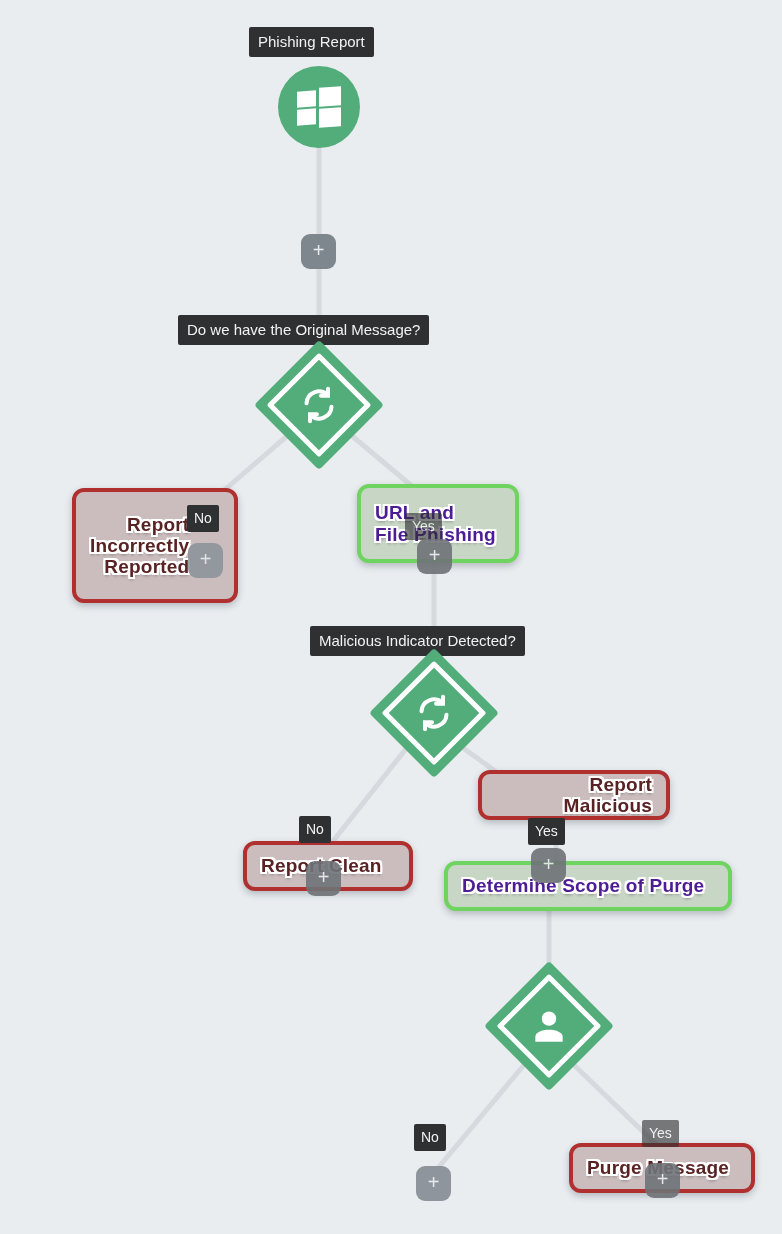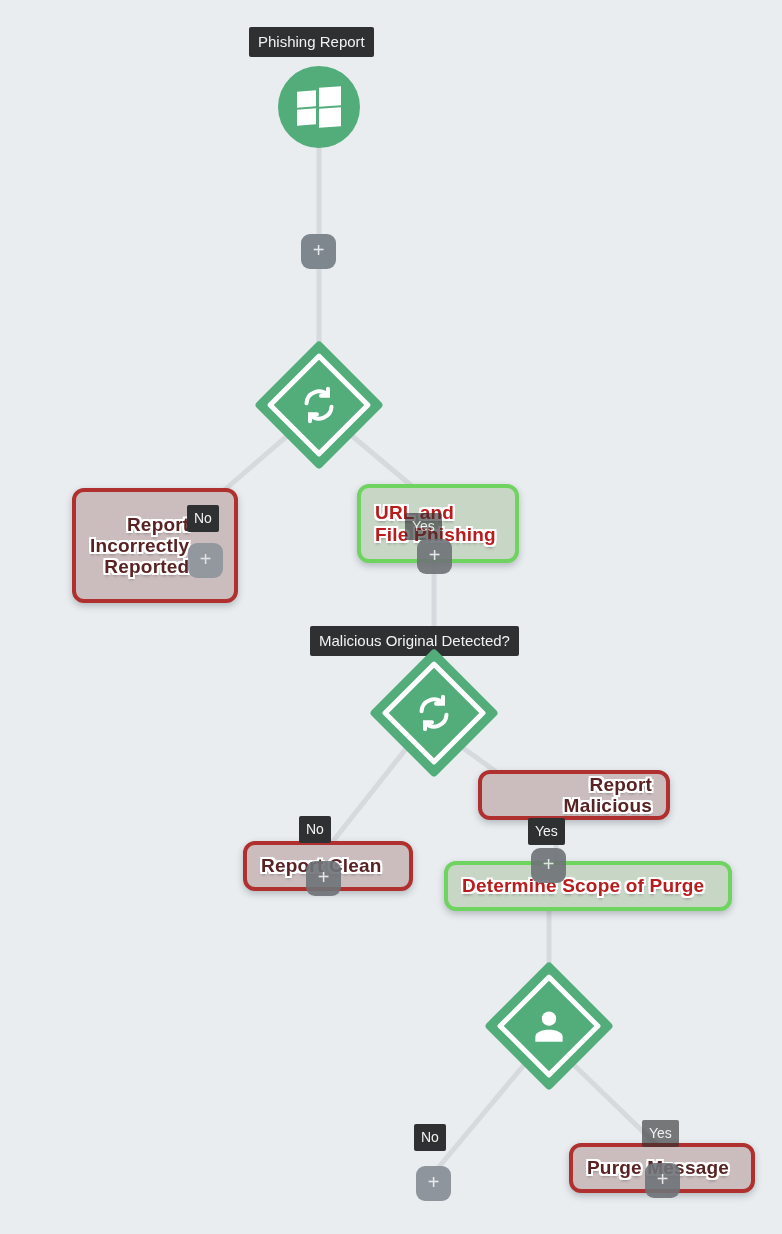--- a/index.html
+++ b/index.html
@@ -103,21 +103,21 @@
       -2px 0 0 #fff,2px 0 0 #fff,0 -2px 0 #fff,0 2px 0 #fff,
       0 3px 3px rgba(0,0,0,.35);
     text-align: right;
   }
   
   .box.green{
     background:#c8d6c6;
     border:4px solid #6fd35f;
   }
   .box.green .lbl{
-    color:#b91c1c;
+    color:#4c1d95;
     text-shadow:
       -2px -2px 0 #fff,2px -2px 0 #fff,-2px 2px 0 #fff,2px 2px 0 #fff,
       -2px 0 0 #fff,2px 0 0 #fff,0 -2px 0 #fff,0 2px 0 #fff,
       0 3px 3px rgba(0,0,0,.35);
   }
   .blurred{filter:blur(0.7px);}
 </style>
 </head>
 <body>
 
@@ -154,20 +154,21 @@
     <span class="win-logo">
       <i class="q1"></i>
         <i class="q2"></i>
         <i class="q3"></i>
         <i class="q4"></i>
     </span>
   </div>
 
   <div class="plus" style="left:301px;top:234px;">+</div>
 
+  <div class="tip" style="left:178px;top:315px;">Do we have the Original Message?</div>
 
   <div class="diamond" style="left:273px;top:359px;">
     <span class="inner"></span>
   </div>
   <div class="dia-ico" style="left:273px;top:359px;">
     <svg width="40" height="40" viewBox="0 0 24 24" fill="none" stroke="#ffffff" stroke-width="2.4" stroke-linecap="round">
       <path d="M4.5 11a7.5 7.5 0 0 1 12.6-5.1"></path>
       <path d="M19.5 13a7.5 7.5 0 0 1-12.6 5.1"></path>
       <polyline points="17.4,2.2 17.4,6.4 13.2,6.4" fill="none"></polyline>
       <polyline points="6.6,21.8 6.6,17.6 10.8,17.6" fill="none"></polyline>
@@ -187,21 +188,21 @@
   <div class="tip small faded behind" style="left:405px;top:513px;">Yes</div>
 
   <div class="box green blurred" style="left:357px;top:484px;width:162px;height:79px;font-size:19px;">
     <span class="lbl">
       <span>URL and</span><br>
       <span>File Phishing</span>
     </span>
   </div>
   <div class="plus under" style="left:417px;top:539px;">+</div>
 
-  <div class="tip" style="left:310px;top:626px;">Malicious Original Detected?</div>
+  <div class="tip" style="left:310px;top:626px;">Malicious Indicator Detected?</div>
 
   <div class="diamond" style="left:388px;top:667px;">
     <span class="inner"></span>
   </div>
   <div class="dia-ico" style="left:388px;top:667px;">
     <svg width="40" height="40" viewBox="0 0 24 24" fill="none" stroke="#ffffff" stroke-width="2.4" stroke-linecap="round">
       <path d="M4.5 11a7.5 7.5 0 0 1 12.6-5.1"></path>
       <path d="M19.5 13a7.5 7.5 0 0 1-12.6 5.1"></path>
       <polyline points="17.4,2.2 17.4,6.4 13.2,6.4" fill="none"></polyline>
       <polyline points="6.6,21.8 6.6,17.6 10.8,17.6" fill="none"></polyline>

